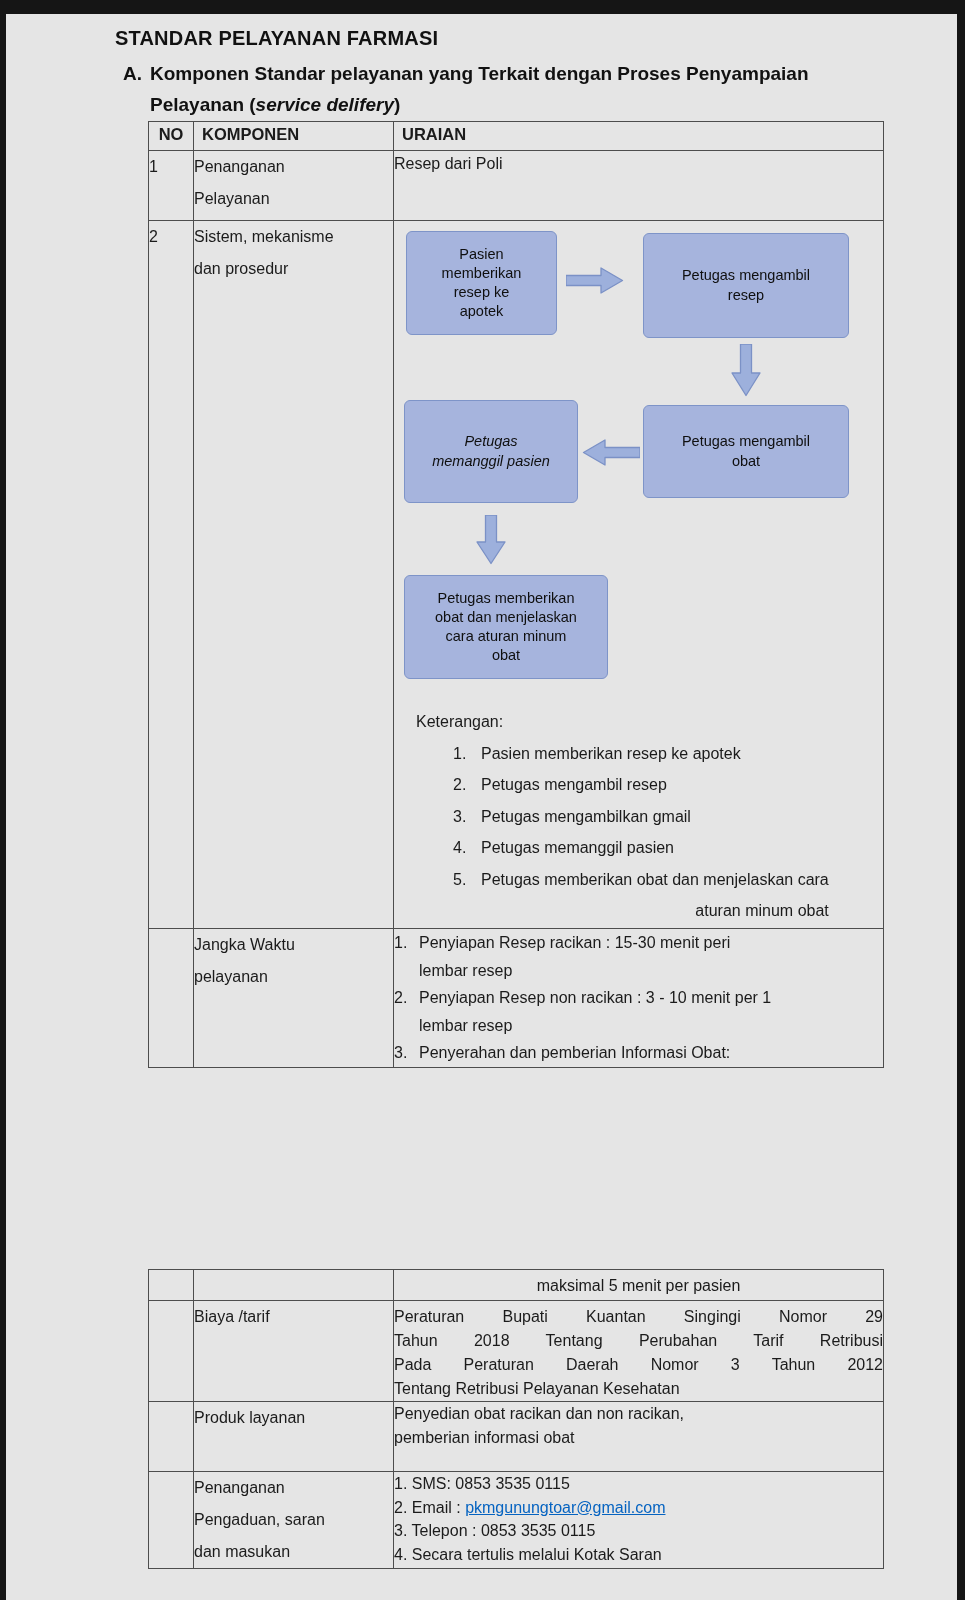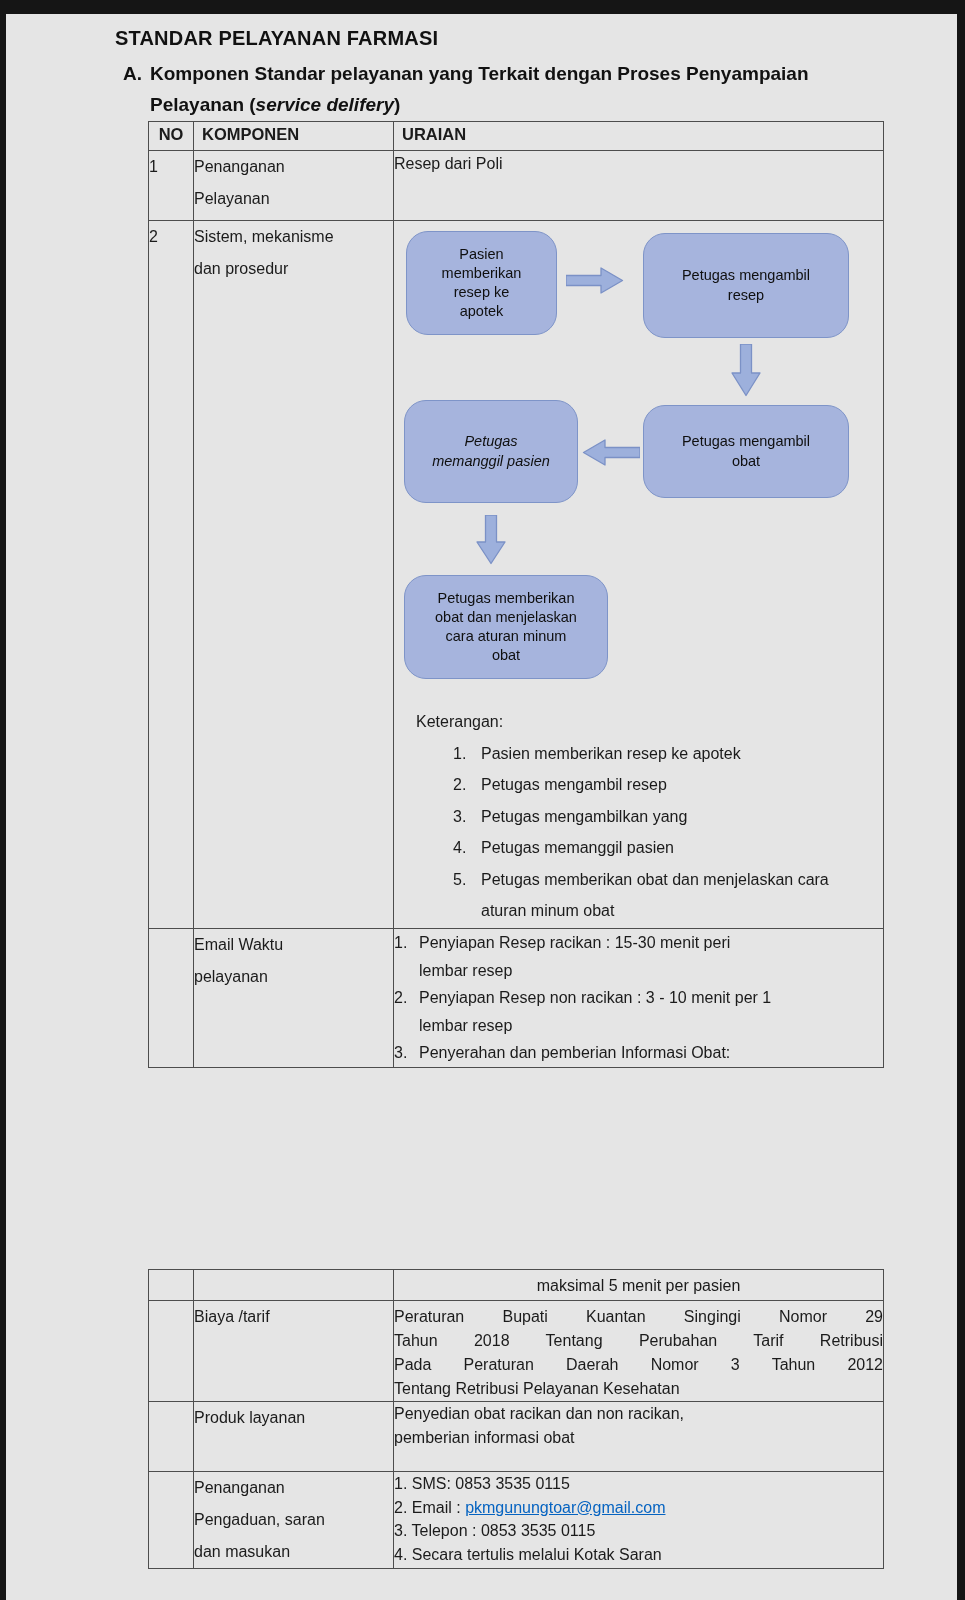--- a/index.html
+++ b/index.html
@@ -24,31 +24,31 @@
   th.c-no { text-align:center; padding-left:0; }
 
   .t1 { left:148px; top:121px; width:735px; }
   .t2 { left:148px; top:1269px; width:735px; }
 
   .cell-no   { padding:4px 0 0 8px; line-height:32px; }
   .cell-komp { padding:4px 0 0 8px; line-height:32px; }
   .cell-ur   { padding:8px 0 0 8px; line-height:26px; }
   .cell-flow { position:relative; padding:0; }
 
-  .fbox { position:absolute; background:#a6b4dd; border:1.5px solid #7e94c8; border-radius:22px;
+  .fbox { position:absolute; background:#a6b4dd; border:1.5px solid #7e94c8; border-radius:6px;
           display:flex; align-items:center; justify-content:center; text-align:center;
           font-size:14.5px; line-height:1.32; color:#0f0f0f; }
   .bl { display:block; }
   .arrow { position:absolute; }
   .arrow polygon { fill:#9db0dc; stroke:#7b91c6; stroke-width:1.3; stroke-linejoin:round; }
 
   .ket { position:absolute; left:22px; top:485px; width:472px; line-height:31.5px; font-size:16px; }
   .kitem { display:flex; padding-left:37px; }
   .knum { width:28px; flex:none; }
-  .ktext { max-width:378px; }
+  .ktext { max-width:378px;text-align:right; }
 
   .cell-jangka { padding:8px 0 0 7px; line-height:27.5px; }
   .jitem { display:flex; }
   .jnum { width:25px; flex:none; }
 
   .cell-komp2 { padding:5px 0 0 10px; line-height:32px; }
   .cell-ur2 { padding:3px 8px 0 12px; }
   .center-line { text-align:center; line-height:27px; padding-top:2px; }
   .jline { text-align:justify; text-align-last:justify; line-height:24px; }
   .lline { line-height:24px; }
@@ -163,42 +163,42 @@
           <div class="kitem">
             <span class="knum">1.</span>
             <div class="ktext"><span>Pasien memberikan resep ke apotek</span></div>
           </div>
           <div class="kitem">
             <span class="knum">2.</span>
             <div class="ktext"><span>Petugas mengambil resep</span></div>
           </div>
           <div class="kitem">
             <span class="knum">3.</span>
-            <div class="ktext"><span>Petugas mengambilkan yang</span></div>
+            <div class="ktext"><span>Petugas mengambilkan gmail</span></div>
           </div>
           <div class="kitem">
             <span class="knum">4.</span>
             <div class="ktext"><span>Petugas memanggil pasien</span></div>
           </div>
           <div class="kitem">
             <span class="knum">5.</span>
             <div class="ktext">
               <span class="bl">Petugas memberikan obat dan menjelaskan cara</span>
               <span class="bl">aturan minum obat</span>
             </div>
           </div>
         </div>
 
       </td>
     </tr>
 
     <tr style="height:131px">
       <td class="cell-no"></td>
       <td class="cell-komp">
-        <div>Email Waktu</div>
+        <div>Jangka Waktu</div>
         <div>pelayanan</div>
       </td>
       <td class="cell-jangka">
         <div class="jitem">
           <span class="jnum">1.</span>
           <div>
             <span class="bl">Penyiapan Resep racikan : 15-30 menit peri</span>
             <span class="bl">lembar resep</span>
           </div>
         </div>

